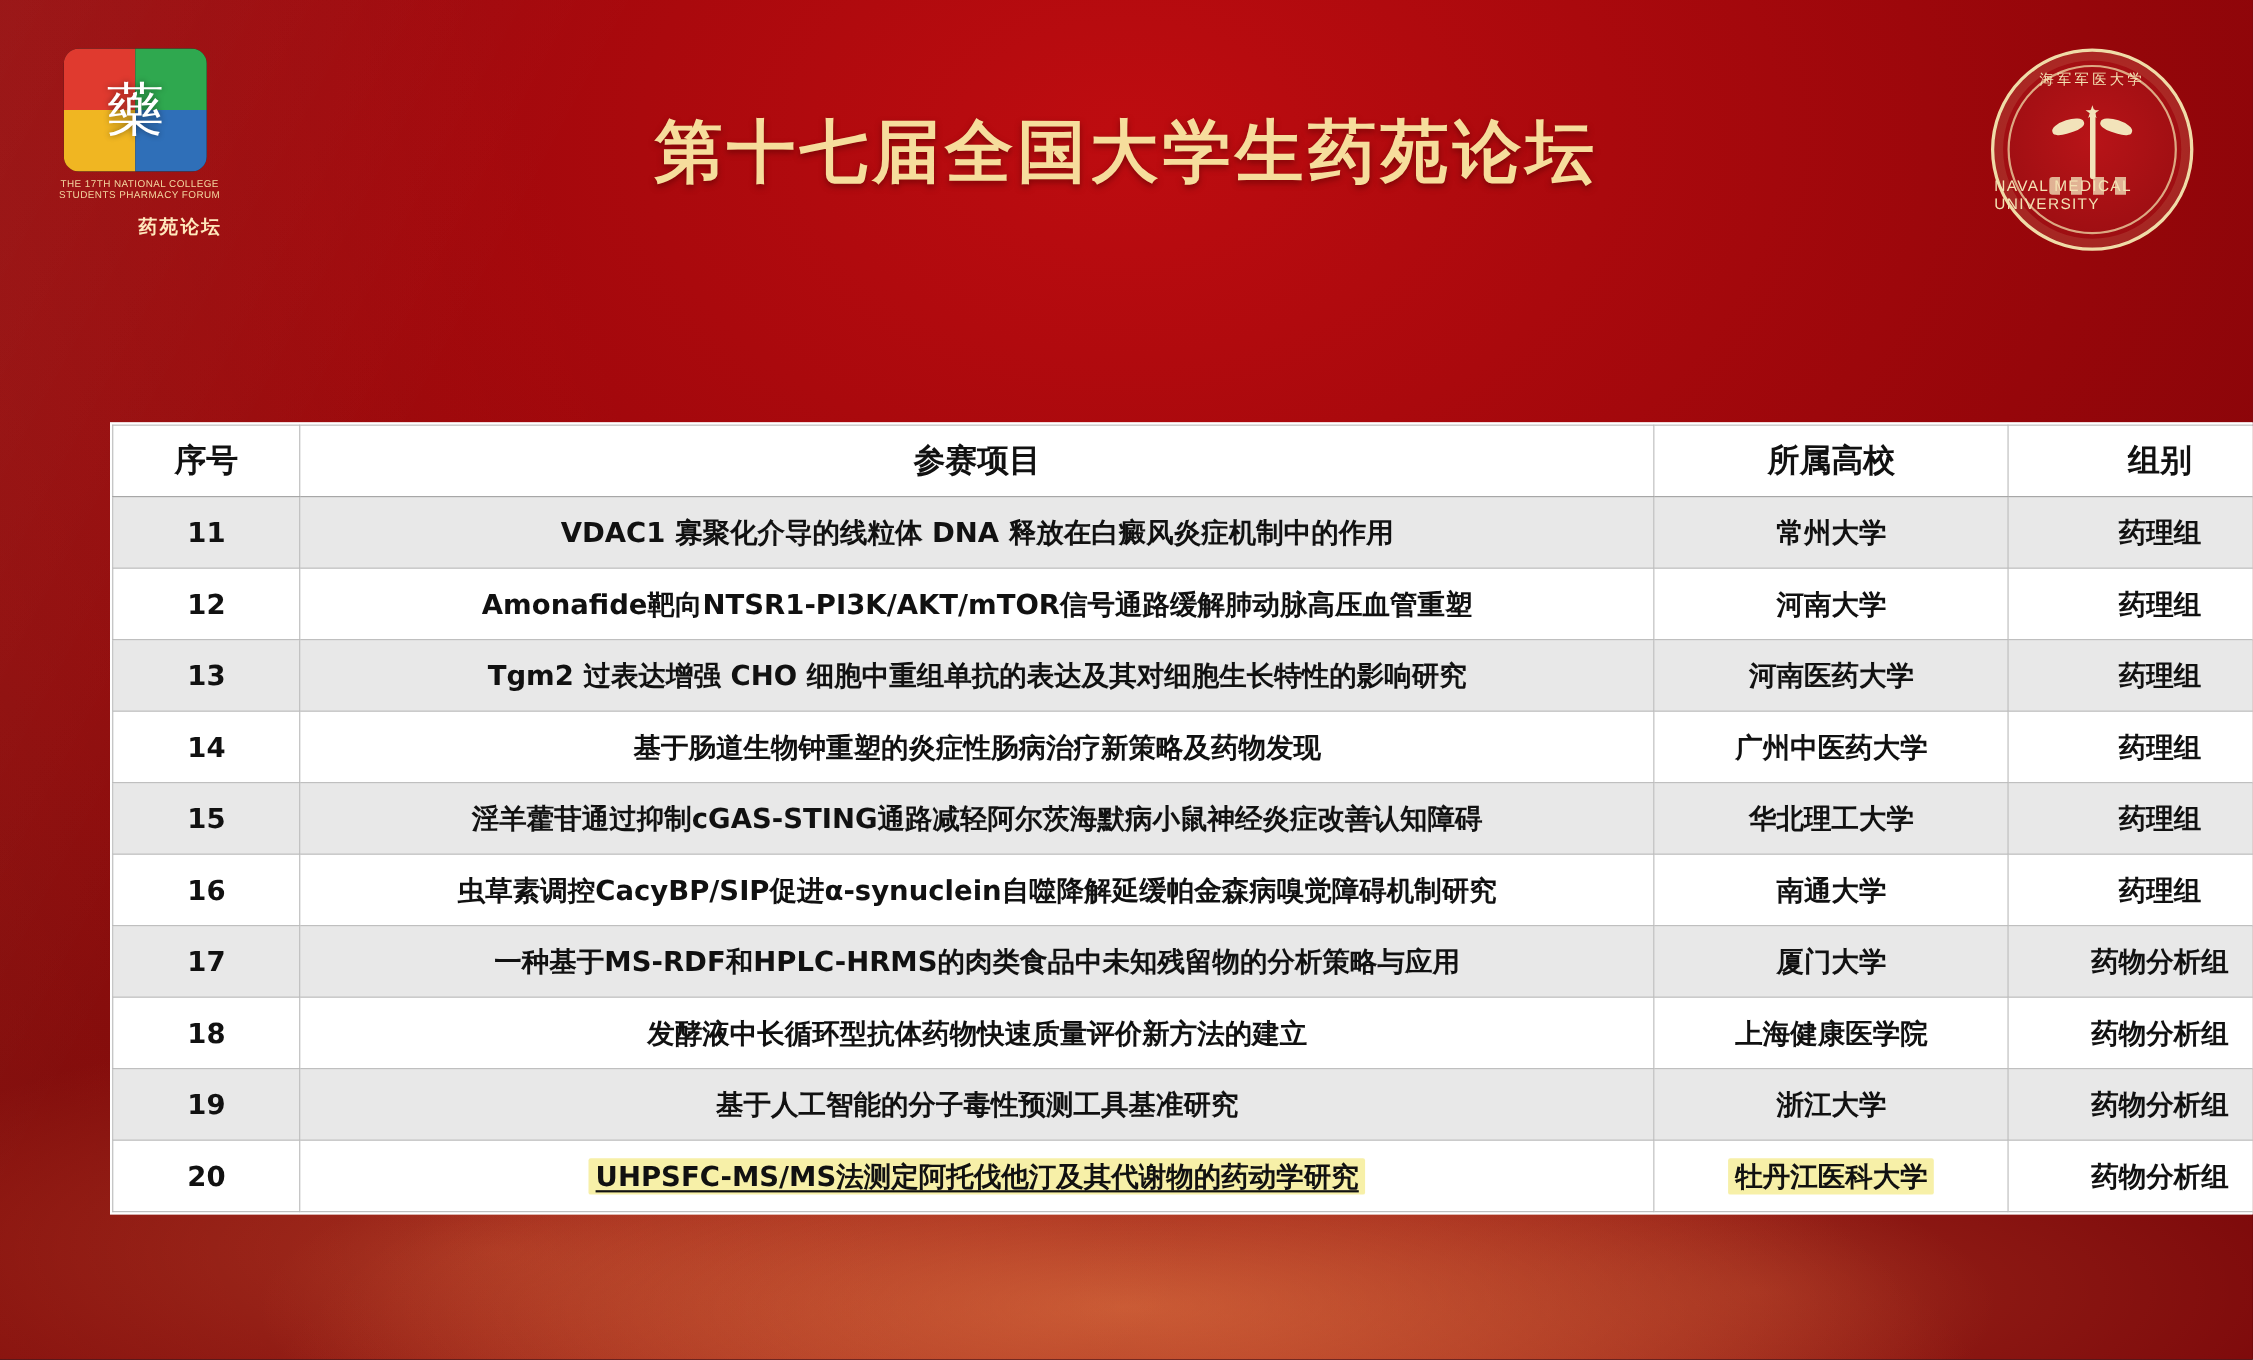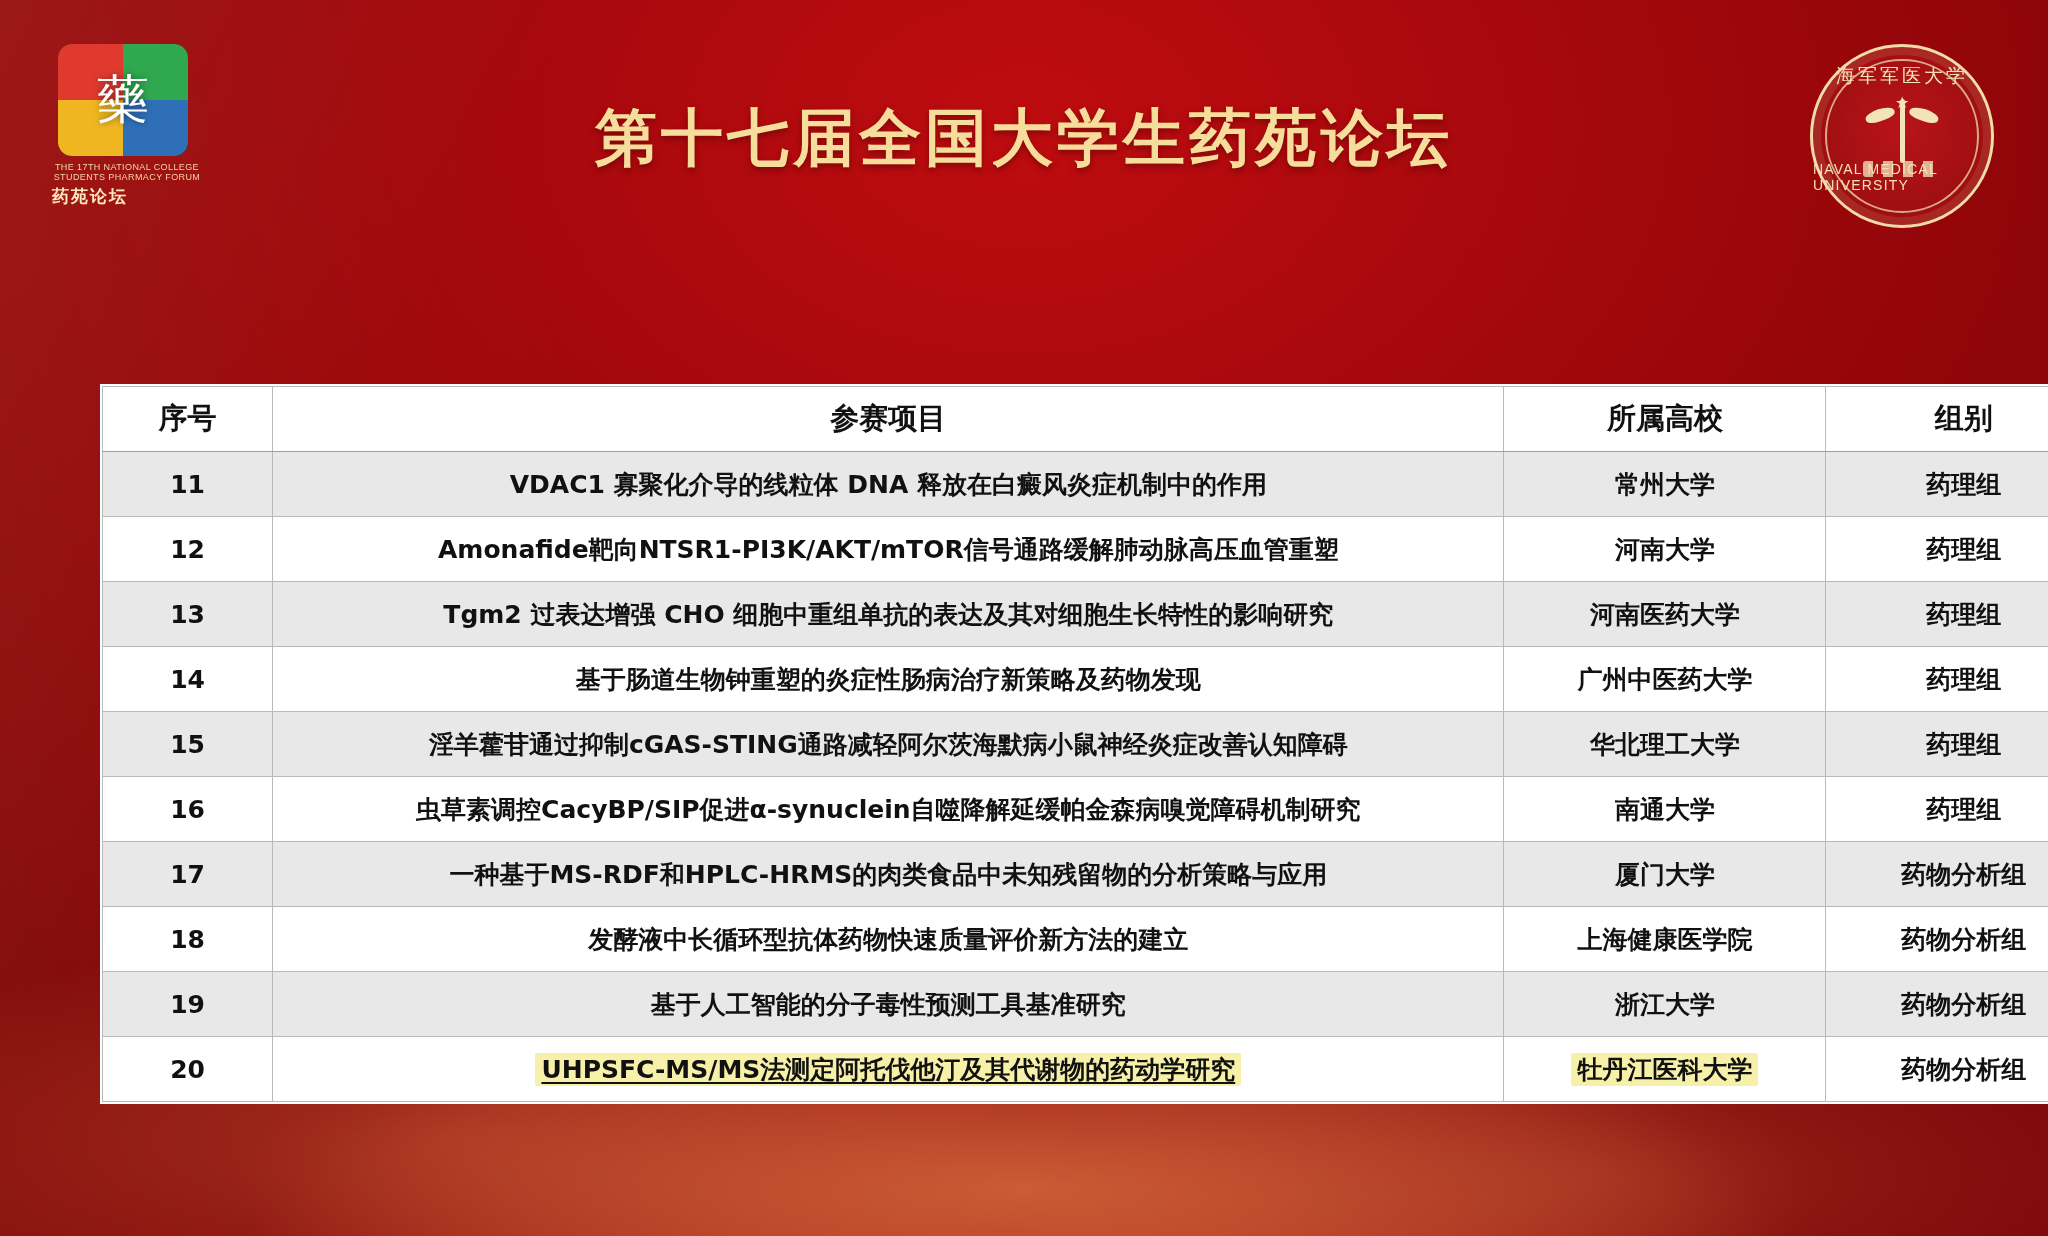--- a/index.html
+++ b/index.html
@@ -82,26 +82,26 @@
   .logo-left .en {
     margin-top: 6px;
     text-align: center;
     color: #f3d7a0;
     font-size: 9px;
     letter-spacing: .4px;
     line-height: 1.15;
     width: 150px;
   }
   .logo-left .cn {
-    text-align: left;
+    text-align: right;
     color: #ffe9bd;
     font-size: 17px;
     font-weight: bold;
     letter-spacing: 2px;
-    margin-top: 2px;
+    margin-top: 12px;
   }
 
   .logo-right {
     position: absolute;
     right: 60px;
     top: 44px;
     width: 178px;
     height: 178px;
   }
   .seal {
@@ -121,21 +121,21 @@
     inset: 12px;
     border-radius: 50%;
     border: 2px solid rgba(240,220,168,0.75);
   }
   .seal .cn-arc {
     position: absolute;
     top: 16px;
     width: 100%;
     text-align: center;
     color: #f4e2b4;
-    font-size: 19px;
+    font-size: 13px;
     letter-spacing: 3px;
   }
   .seal .en-arc {
     position: absolute;
     bottom: 32px;
     width: 100%;
     color: #f4e2b4;
     font-size: 14px;
     letter-spacing: 1.2px;
   }

